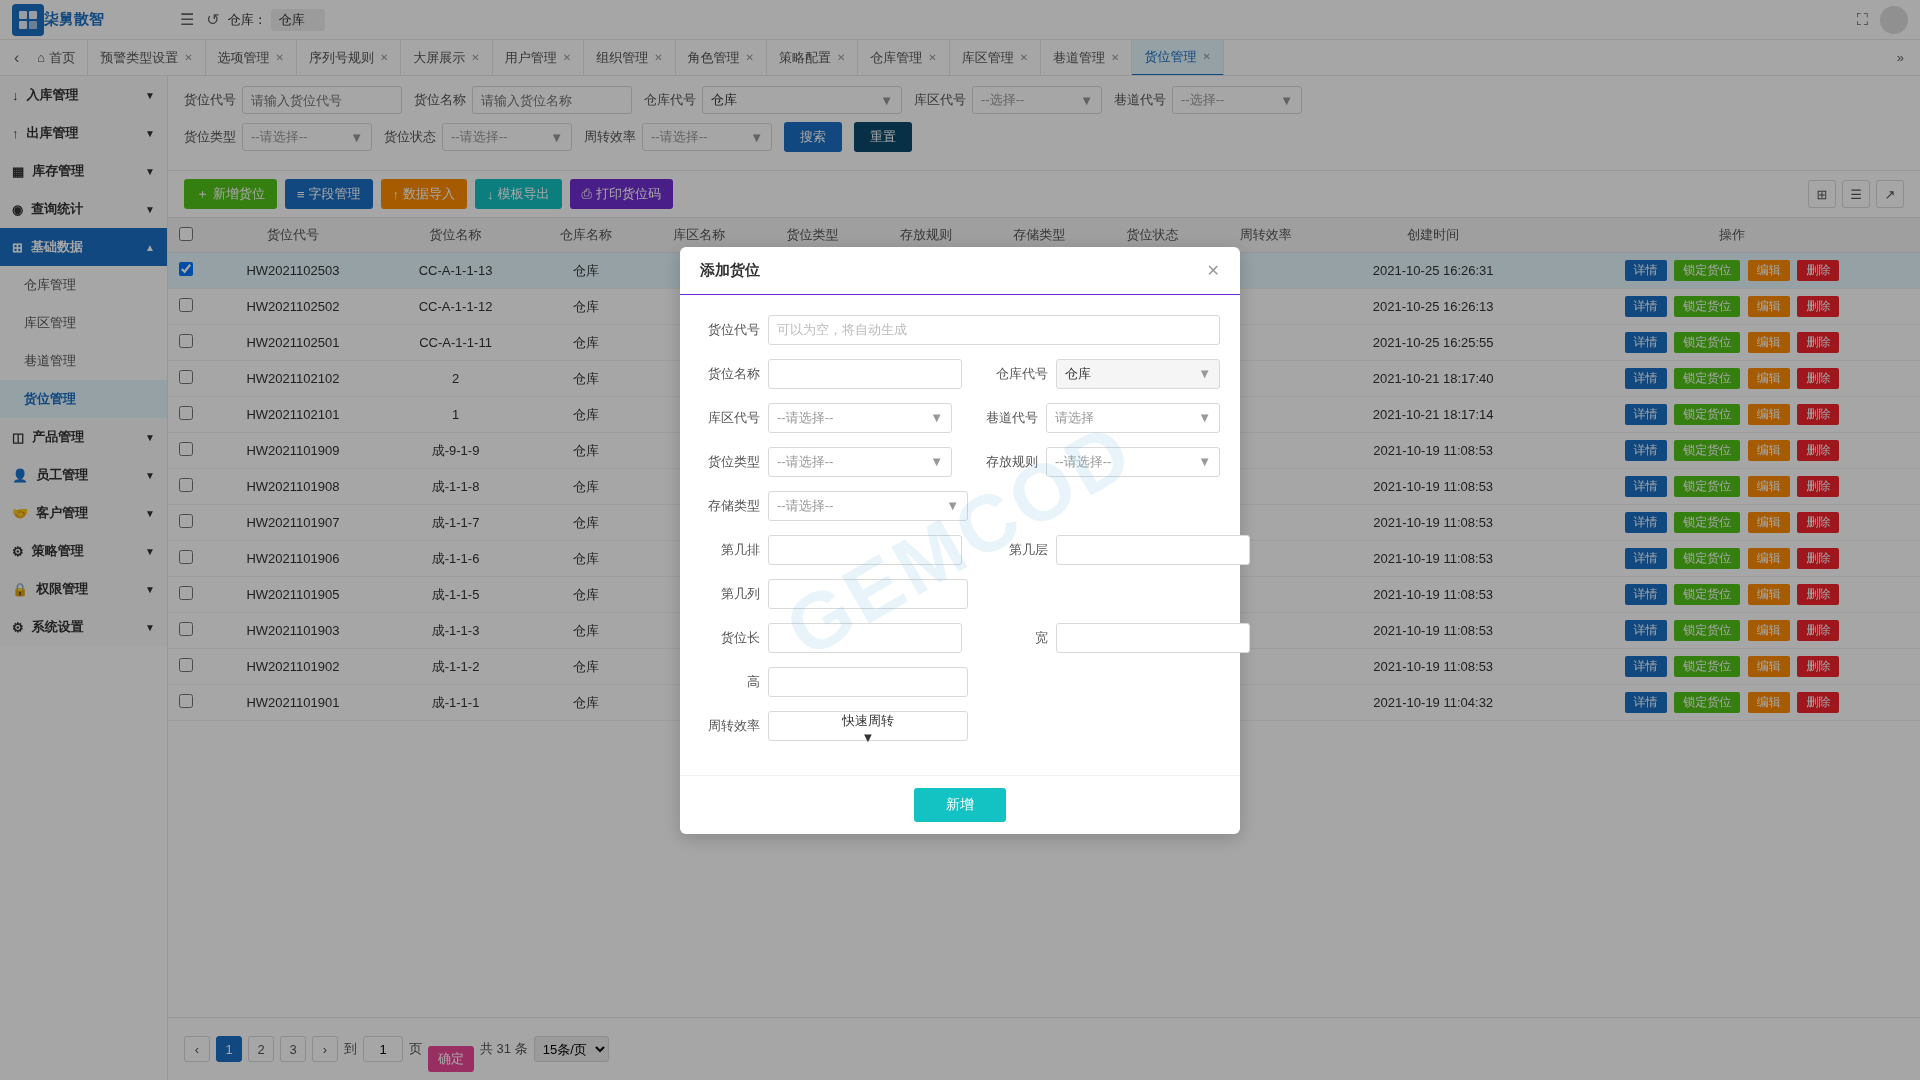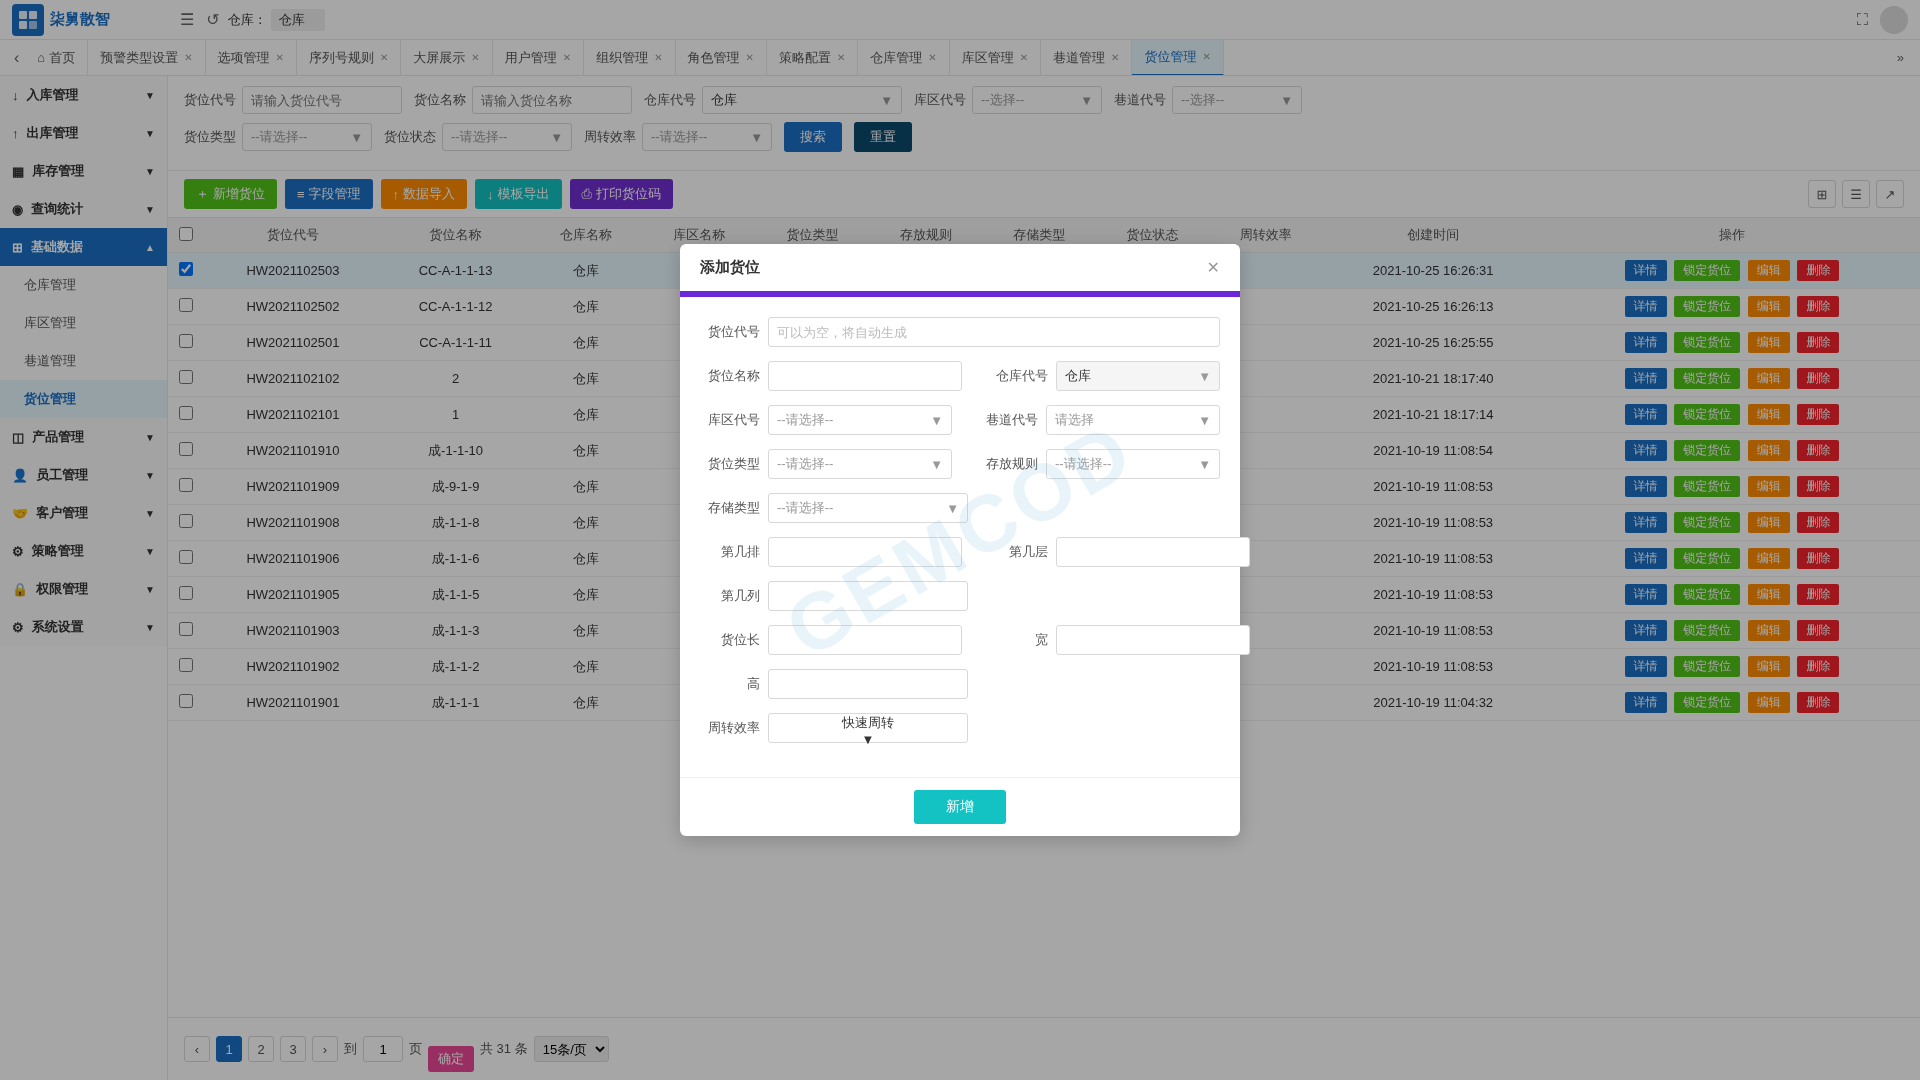--- a/index.html
+++ b/index.html
@@ -11,21 +11,20 @@
       background: #fff;
       display: flex;
       align-items: center;
       padding: 0 12px;
       border-bottom: 1px solid #e8e8e8;
       gap: 8px;
     }
     .logo {
       display: flex;
       align-items: center;
-      gap: 6px;
       width: 160px;
     }
     .logo-icon {
       width: 32px; height: 32px;
       background: #1a6fc4;
       border-radius: 4px;
       display: flex; align-items: center; justify-content: center;
       color: white; font-size: 14px; font-weight: bold;
     }
     .logo-text { color: #1a6fc4; font-weight: bold; font-size: 15px; }
@@ -187,21 +186,21 @@
     
     .modal {
       background: #fff; border-radius: 6px;
       width: 560px;
       box-shadow: 0 4px 20px rgba(0,0,0,0.2);
       z-index: 101;
       position: relative;
     }
     .modal-header {
       padding: 14px 20px;
-      border-bottom: 6px solid #6d28d9;
+      border-bottom: 1px solid #6d28d9;
       display: flex; align-items: flex-end; justify-content: space-between;
     }
     .modal-title { font-size: 15px; font-weight: bold; color: #333; }
     .modal-close { cursor: pointer; color: #999; font-size: 16px; }
     .modal-body { padding: 20px; }
     .modal-row { display: flex; align-items: center; margin-bottom: 14px; gap: 16px; }
     .modal-field { display: flex; align-items: center; gap: 8px; flex: 1; }
     .modal-label { color: #555; white-space: nowrap; width: 60px; text-align: right; font-size: 13px; }
     .modal-label-wide { width: 70px; }
     .modal-input {
@@ -591,39 +590,20 @@
       <td>2021-10-21 18:17:14</td>
       <td>
         <span class="action-btn ab-blue">详情</span>
         <span class="action-btn ab-green">锁定货位</span>
         <span class="action-btn ab-orange">编辑</span>
         <span class="action-btn ab-red">删除</span>
       </td>
     </tr>
             <tr>
       <td class="checkbox-cell"><input type="checkbox" class="checkbox" style=""></td>
-      <td>HW2021101910</td>
-      <td>成-1-1-10</td>
-      <td>仓库</td>
-      <td></td>
-      <td></td>
-      <td></td>
-      <td></td>
-      <td></td>
-      <td></td>
-      <td>2021-10-19 11:08:54</td>
-      <td>
-        <span class="action-btn ab-blue">详情</span>
-        <span class="action-btn ab-green">锁定货位</span>
-        <span class="action-btn ab-orange">编辑</span>
-        <span class="action-btn ab-red">删除</span>
-      </td>
-    </tr>
-            <tr>
-      <td class="checkbox-cell"><input type="checkbox" class="checkbox" style=""></td>
       <td>HW2021101909</td>
       <td>成-9-1-9</td>
       <td>仓库</td>
       <td></td>
       <td></td>
       <td></td>
       <td></td>
       <td></td>
       <td></td>
       <td>2021-10-19 11:08:53</td>
@@ -631,20 +611,39 @@
         <span class="action-btn ab-blue">详情</span>
         <span class="action-btn ab-green">锁定货位</span>
         <span class="action-btn ab-orange">编辑</span>
         <span class="action-btn ab-red">删除</span>
       </td>
     </tr>
             <tr>
       <td class="checkbox-cell"><input type="checkbox" class="checkbox" style=""></td>
       <td>HW2021101908</td>
       <td>成-1-1-8</td>
+      <td>仓库</td>
+      <td></td>
+      <td></td>
+      <td></td>
+      <td></td>
+      <td></td>
+      <td></td>
+      <td>2021-10-19 11:08:53</td>
+      <td>
+        <span class="action-btn ab-blue">详情</span>
+        <span class="action-btn ab-green">锁定货位</span>
+        <span class="action-btn ab-orange">编辑</span>
+        <span class="action-btn ab-red">删除</span>
+      </td>
+    </tr>
+            <tr>
+      <td class="checkbox-cell"><input type="checkbox" class="checkbox" style=""></td>
+      <td>HW2021101907</td>
+      <td>成-1-1-7</td>
       <td>仓库</td>
       <td></td>
       <td></td>
       <td></td>
       <td></td>
       <td></td>
       <td></td>
       <td>2021-10-19 11:08:53</td>
       <td>
         <span class="action-btn ab-blue">详情</span>

